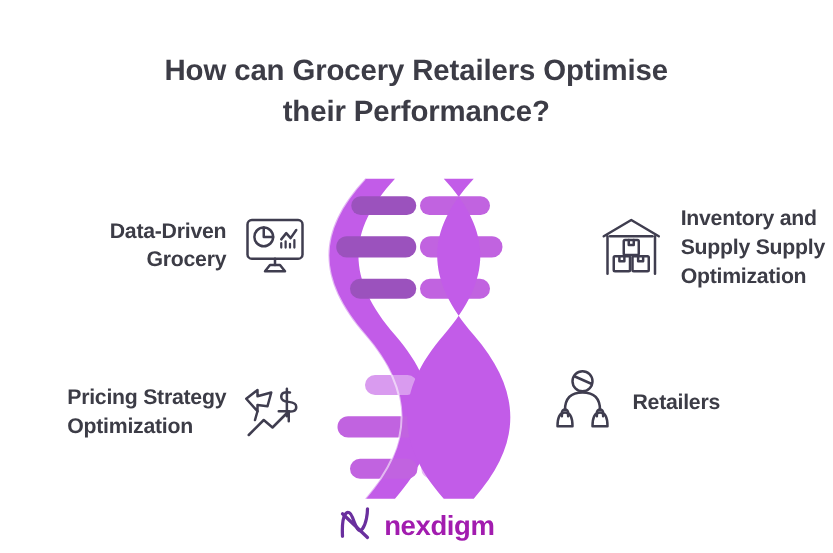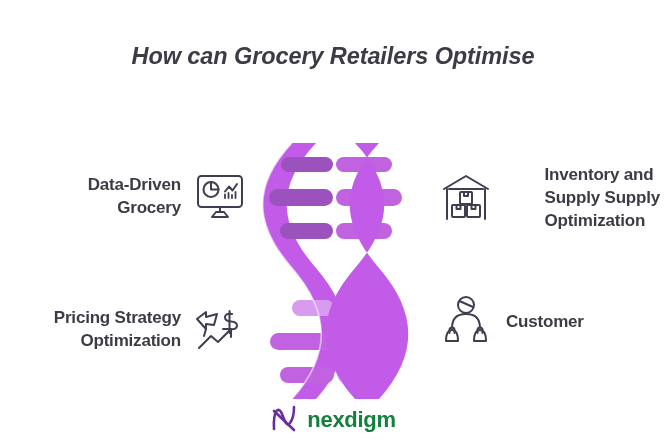--- a/index.html
+++ b/index.html
@@ -22,21 +22,21 @@
     left: 0;
     top: 40px;
     width: 666px;
     text-align: center;
     color: #3c3c46;
     font-size: 23.5px;
     font-weight: bold;
     line-height: 33px;
     letter-spacing: -0.1px;
   }
-  #title .tline { display: block; font-style: italic; }
+  #title .tline { display: block; }
 
   
   .feature {
     position: absolute;
     display: flex;
     align-items: center;
   }
   .feature .label {
     color: #3c3c46;
     font-weight: bold;
@@ -48,25 +48,25 @@
   .icon-box {
     flex: 0 0 auto;
     display: flex;
     align-items: center;
     justify-content: center;
   }
 
   #feat-data-driven  { left: 30px;  top: 172px; width: 215px; justify-content: flex-end; }
   #feat-data-driven .label { text-align: right; margin-right: 14px; }
 
-  #feat-inventory    { left: 440px; top: 163px; width: 220px; justify-content: space-between; }
+  #feat-inventory    { left: 440px; top: 163px; width: 220px; justify-content: flex-end; }
   #feat-inventory .label { text-align: left; margin-left: 14px; }
 
   #feat-pricing      { left: 8px;   top: 303px; width: 237px; justify-content: flex-end; }
-  #feat-pricing .label { text-align: right; margin-right: 12px; }
+  #feat-pricing .label { text-align: left; margin-right: 12px; }
 
   #feat-customer     { left: 440px; top: 295px; width: 220px; justify-content: flex-start; }
   #feat-customer .label { text-align: left; margin-left: 14px; }
 
   
   #dna {
     position: absolute;
     left: 243px;
     top: 137px;
     width: 185px;
@@ -79,30 +79,31 @@
     left: 0;
     top: 403px;
     width: 666px;
     display: flex;
     align-items: center;
     justify-content: center;
   }
   #logo .wordmark {
     font-size: 22px;
     font-weight: bold;
-    color: #15803d;
+    color: #a21caf;
     letter-spacing: -0.3px;
     margin-left: 5px;
   }
 </style>
 </head>
 <body>
 
 <div id="title">
   <span class="tline">How can Grocery Retailers Optimise</span>
+  <span class="tline">their Performance?</span>
 </div>
 
 <div id="dna">
   <svg viewBox="0 0 185 268" width="185" height="268" xmlns="http://www.w3.org/2000/svg">
     <defs>
       <clipPath id="clipTop">
         <rect x="0" y="0" width="185" height="118"></rect>
       </clipPath>
       <clipPath id="clipBot">
         <rect x="0" y="150" width="185" height="118"></rect>
@@ -222,21 +223,21 @@
       <circle cx="26" cy="10" r="8"></circle>
       <path d="M19.5 6 L33 12"></path>
       <path d="M12 33 q0 -14 14 -14 q14 0 14 14"></path>
       <path d="M6 46 q0 -11 6 -11 q6 0 6 11 z"></path>
       <path d="M9.5 38 v-3 a2.5 2.5 0 0 1 5 0 v3"></path>
       <path d="M34 46 q0 -11 6 -11 q6 0 6 11 z"></path>
       <path d="M37.5 38 v-3 a2.5 2.5 0 0 1 5 0 v3"></path>
     </svg>
   </div>
   <div class="label">
-    <span class="lline">Customer</span>
+    <span class="lline">Retailers</span>
   </div>
 </div>
 
 <div id="logo">
   <div class="logo-mark">
     <svg width="32" height="30" viewBox="0 0 32 30" xmlns="http://www.w3.org/2000/svg" fill="none" stroke="#6a2f9e" stroke-width="2.6" stroke-linecap="round">
       <path d="M4 26 C 3 6, 9 3, 12 11 C 15 19, 17 24, 20 20 C 23 16, 24 8, 24 4"></path>
       <path d="M4 8 L24 27"></path>
     </svg>
   </div>

